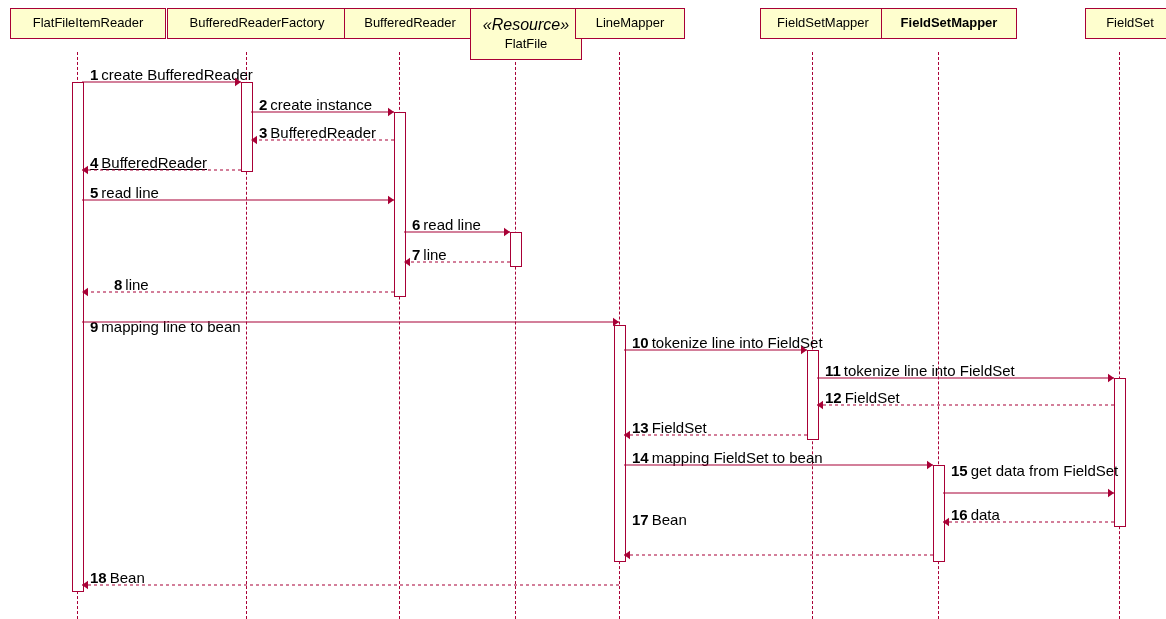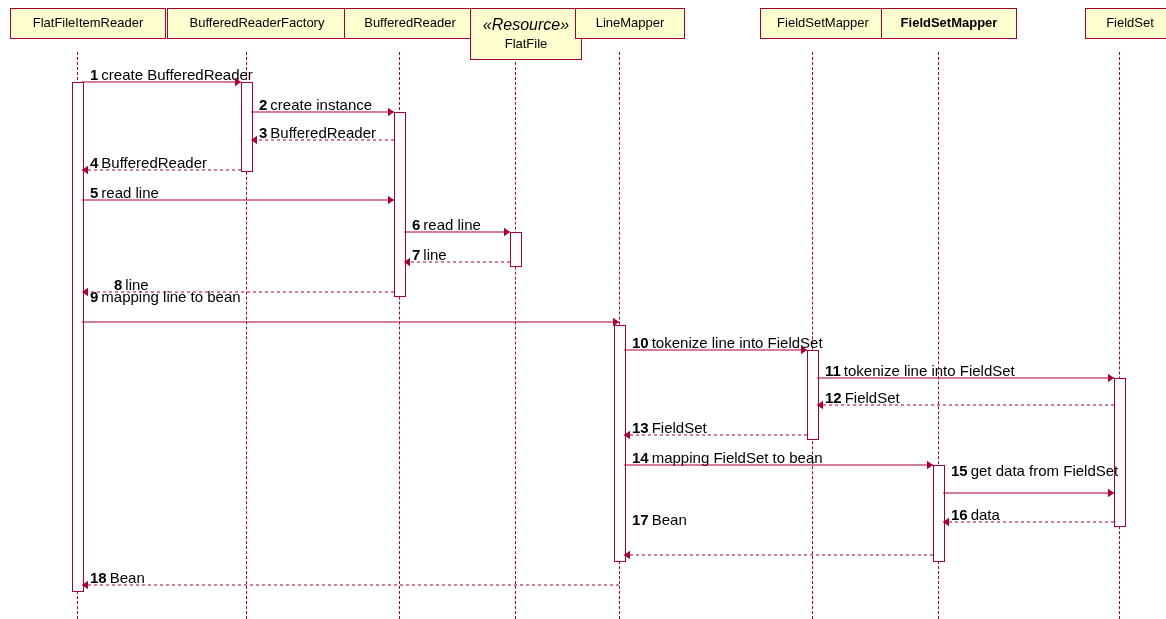--- a/index.html
+++ b/index.html
@@ -112,26 +112,26 @@
     <div class="activation" style="left: 241px; top: 82px; height: 88px;"></div>
     <div class="activation" style="left: 394px; top: 112px; height: 183px;"></div>
     <div class="activation" style="left: 510px; top: 232px; height: 33px;"></div>
     <div class="activation" style="left: 614px; top: 325px; height: 235px;"></div>
     <div class="activation" style="left: 807px; top: 350px; height: 88px;"></div>
     <div class="activation" style="left: 1114px; top: 378px; height: 147px;"></div>
     <div class="activation" style="left: 933px; top: 465px; height: 95px;"></div>
     <div class="msg-label" style="left: 90px; top: 66px;"><span class="num">1</span><span>create BufferedReader</span></div>
     <div class="msg-label" style="left: 259px; top: 96px;"><span class="num">2</span><span>create instance</span></div>
     <div class="msg-label" style="left: 259px; top: 124px;"><span class="num">3</span><span>BufferedReader</span></div>
-    <div class="msg-label" style="left: 90px; top: 154px;"><span class="num">4</span><span>BufferedReader</span></div>
+    <div class="msg-label" style="left: 90px; top: 154px; text-decoration: underline;"><span class="num">4</span><span>BufferedReader</span></div>
     <div class="msg-label" style="left: 90px; top: 184px;"><span class="num">5</span><span>read line</span></div>
     <div class="msg-label" style="left: 412px; top: 216px;"><span class="num">6</span><span>read line</span></div>
     <div class="msg-label" style="left: 412px; top: 246px;"><span class="num">7</span><span>line</span></div>
     <div class="msg-label" style="left: 90px; top: 276px; margin-left: 24px;"><span class="num">8</span><span>line</span></div>
-    <div class="msg-label" style="left: 90px; top: 288px;"><span class="num">9</span><span>mapping line to bean</span></div>
+    <div class="msg-label" style="left: 90px; top: 318px;"><span class="num">9</span><span>mapping line to bean</span></div>
     <div class="msg-label" style="left: 632px; top: 334px;"><span class="num">10</span><span>tokenize line into FieldSet</span></div>
     <div class="msg-label" style="left: 825px; top: 362px;"><span class="num">11</span><span>tokenize line into FieldSet</span></div>
     <div class="msg-label" style="left: 825px; top: 389px;"><span class="num">12</span><span>FieldSet</span></div>
     <div class="msg-label" style="left: 632px; top: 419px;"><span class="num">13</span><span>FieldSet</span></div>
     <div class="msg-label" style="left: 632px; top: 449px;"><span class="num">14</span><span>mapping FieldSet to bean</span></div>
     <div class="msg-label" style="left: 951px; top: 462px;"><span class="num">15</span><span>get data from FieldSet</span></div>
     <div class="msg-label" style="left: 951px; top: 506px;"><span class="num">16</span><span>data</span></div>
     <div class="msg-label" style="left: 632px; top: 511px;"><span class="num">17</span><span>Bean</span></div>
     <div class="msg-label" style="left: 90px; top: 569px;"><span class="num">18</span><span>Bean</span></div>
   </div>

